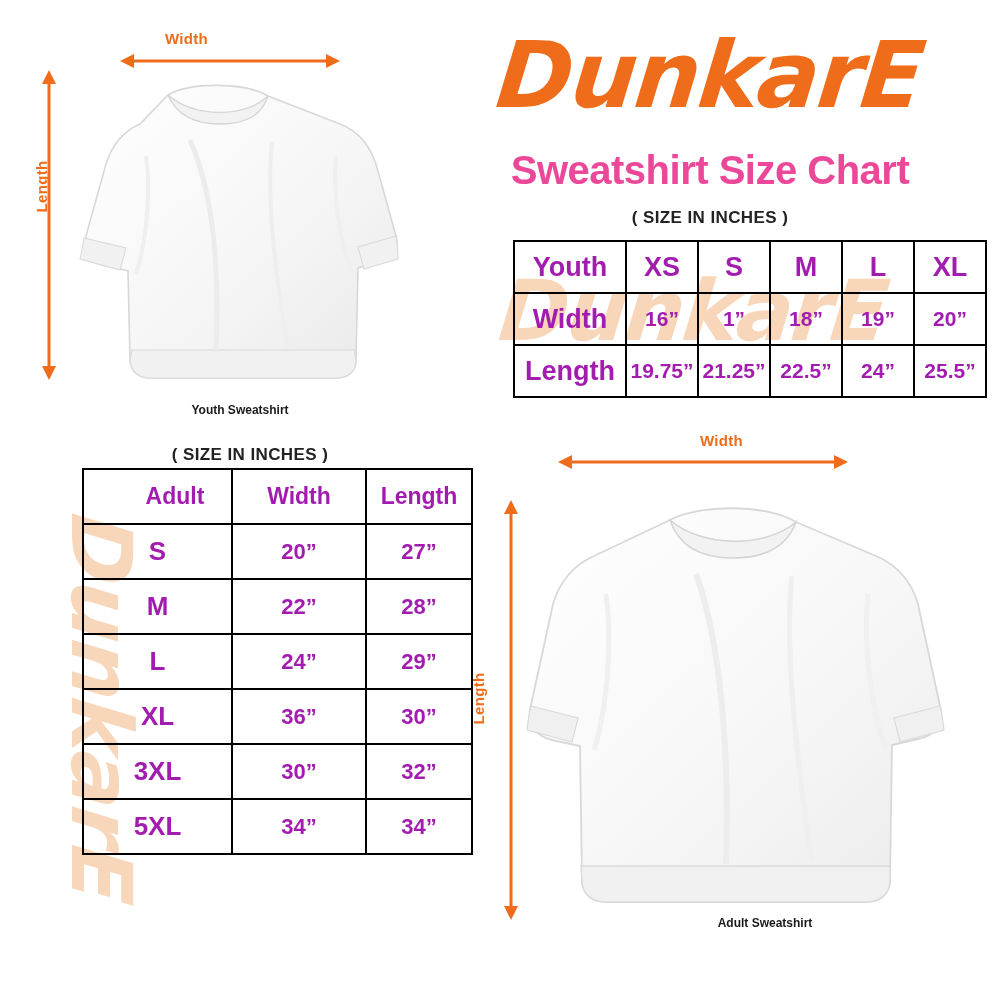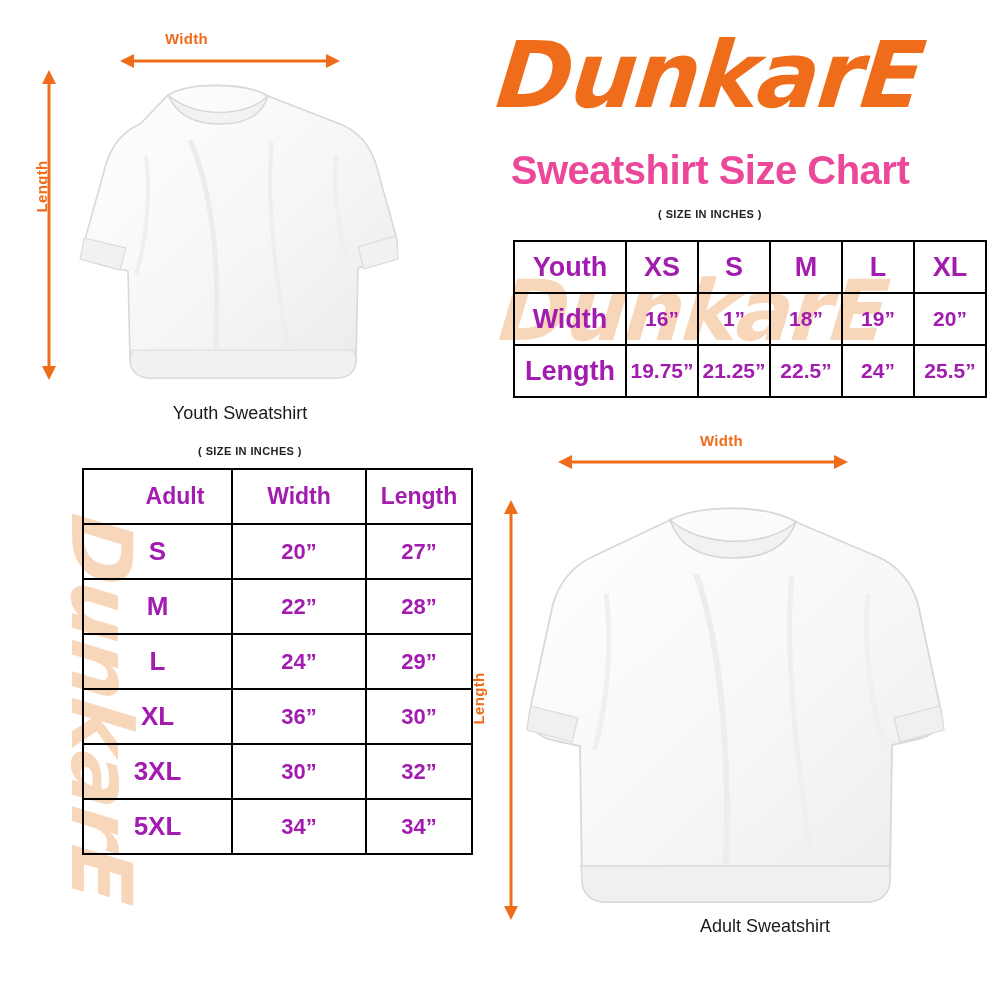--- a/index.html
+++ b/index.html
@@ -37,21 +37,21 @@
     left: 430px;
     top: 148px;
     width: 560px;
     text-align: center;
     font-size: 40px;
     font-weight: bold;
     color: #ec4899;
     letter-spacing: -0.5px;
   }
   .size-note {
-    font-size: 11px;
+    font-size: 17px;
     font-weight: bold;
     color: #222;
     letter-spacing: 0.4px;
   }
   #youth-size-note {
     left: 430px; top: 208px; width: 560px; text-align: center;
   }
   #adult-size-note {
     left: 80px; top: 445px; width: 340px; text-align: center;
   }
@@ -120,22 +120,22 @@
   }
 
   .panel.table-wrap { z-index: 2; }
 
   
   .shirt { position: absolute; }
 
   .caption {
     position: absolute;
     text-align: center;
-    font-size: 18px;
-    font-weight: normal;
+    font-size: 12px;
+    font-weight: bold;
     color: #1a1a1a;
   }
   #youth-caption { left: 60px; top: 403px; width: 360px; }
   #adult-caption { left: 600px; top: 904px; width: 330px; margin-top: 12px; }
 
   
   .dim-label {
     position: absolute;
     color: #ef6c1a;
     font-size: 15px;

